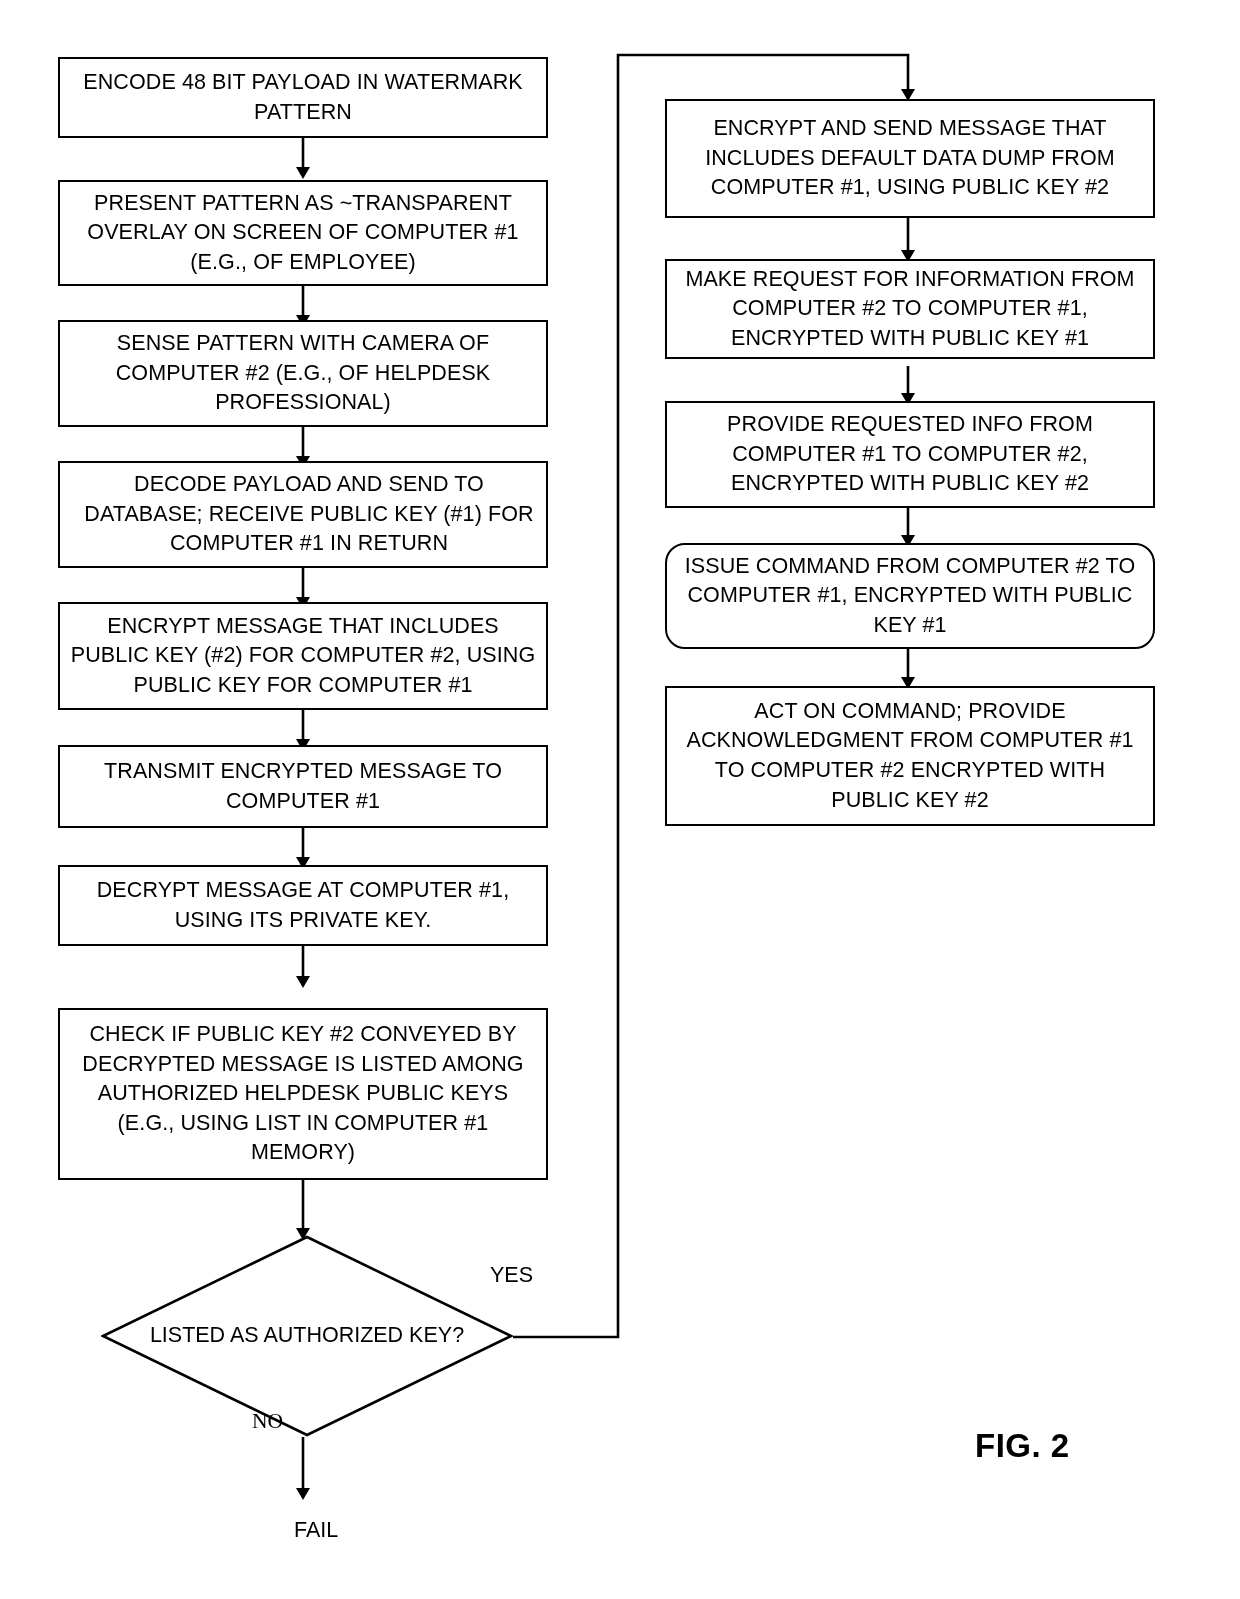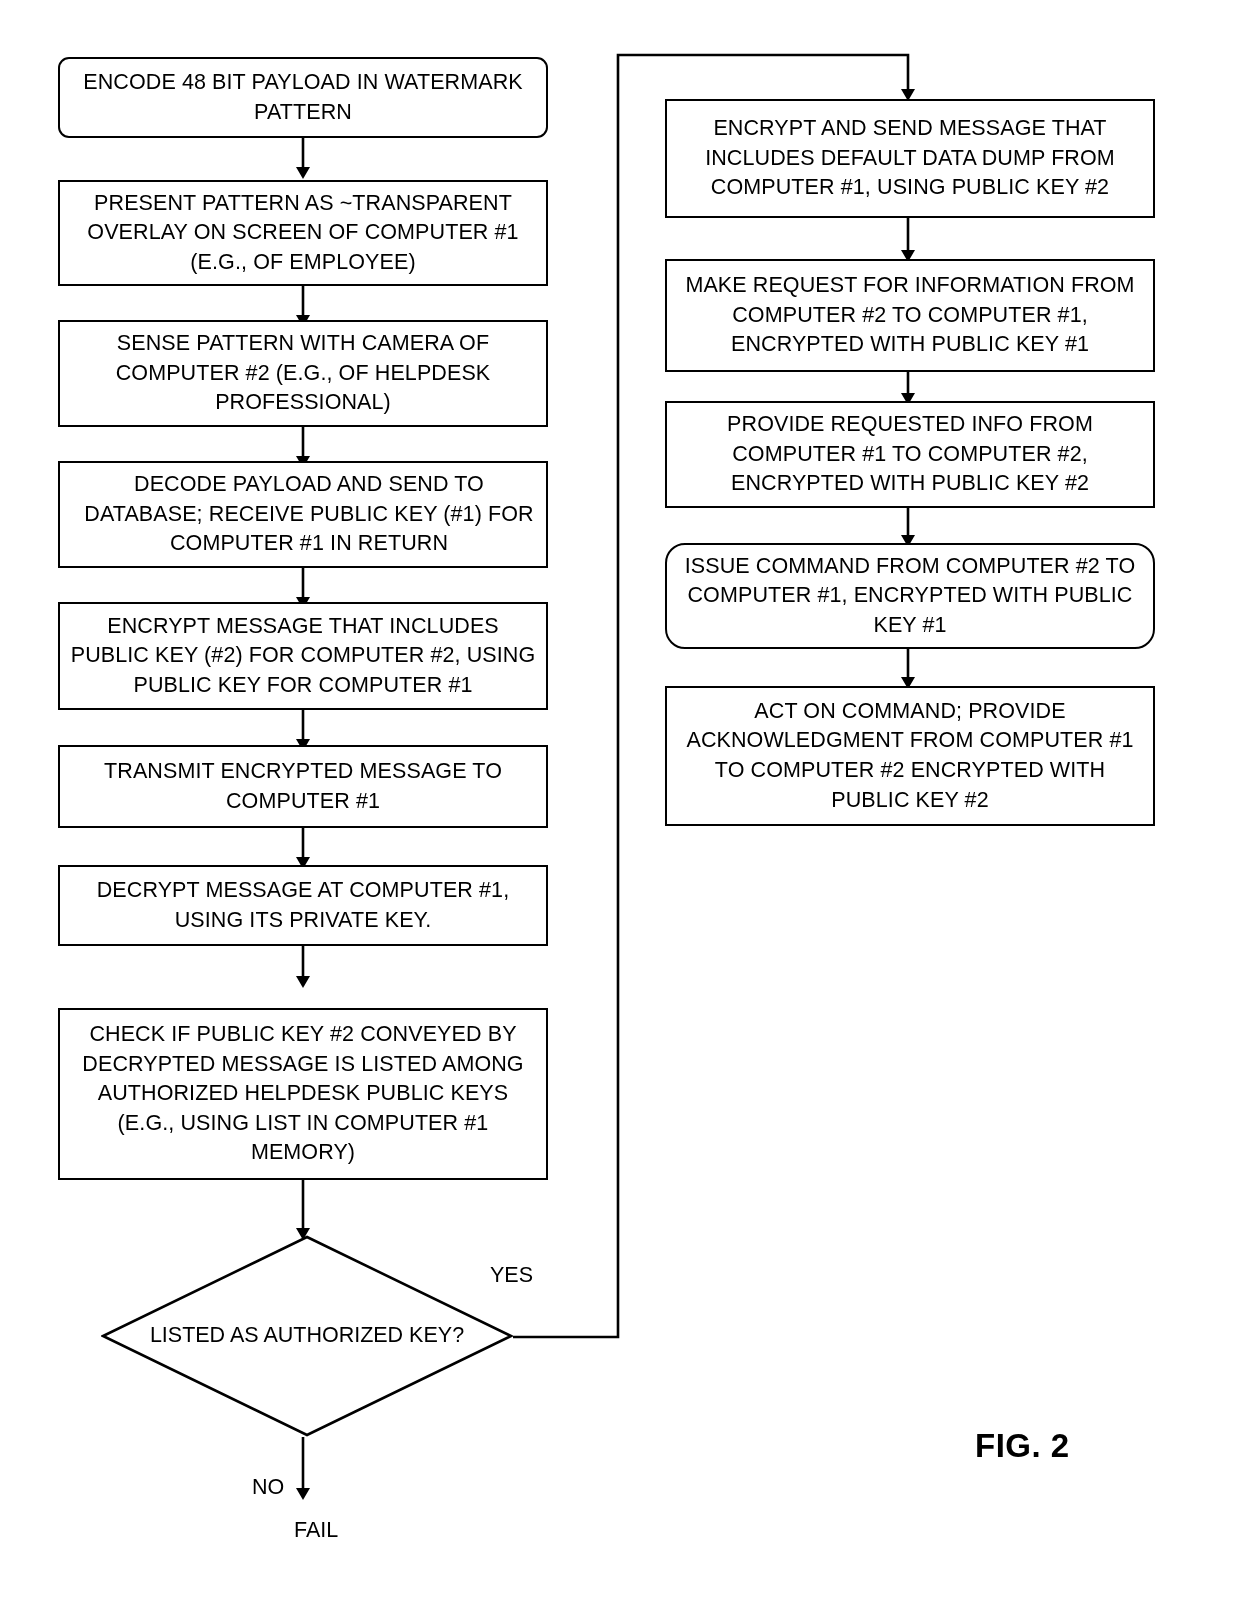--- a/index.html
+++ b/index.html
@@ -117,21 +117,21 @@
 
       <path d="M 513 1337 L 618 1337 L 618 55 L 908 55 L 908 90" marker-end="url(#arrow)"></path>
 
       <line x1="908" y1="218" x2="908" y2="251" marker-end="url(#arrow)"></line>
       <line x1="908" y1="366" x2="908" y2="394" marker-end="url(#arrow)"></line>
       <line x1="908" y1="508" x2="908" y2="536" marker-end="url(#arrow)"></line>
       <line x1="908" y1="649" x2="908" y2="678" marker-end="url(#arrow)"></line>
     </g>
   </svg>
 
-  <div class="node" style="left:58px; top:57px; width:490px; height:81px;border-radius:11px;">
+  <div class="node" style="left:58px; top:57px; width:490px; height:81px;">
     <span>ENCODE 48 BIT PAYLOAD IN WATERMARK PATTERN</span>
   </div>
 
   <div class="node" style="left:58px; top:180px; width:490px; height:106px;">
     <span>PRESENT PATTERN AS ~TRANSPARENT OVERLAY ON SCREEN OF COMPUTER #1 (E.G., OF EMPLOYEE)</span>
   </div>
 
   <div class="node" style="left:58px; top:320px; width:490px; height:107px;justify-content:center;">
     <span>SENSE PATTERN WITH CAMERA OF COMPUTER #2 (E.G., OF HELPDESK PROFESSIONAL)</span>
   </div>
@@ -158,29 +158,29 @@
 
   <div class="diamond-wrap" style="left:101px; top:1235px; width:412px; height:202px;">
     <svg width="412" height="202" viewBox="0 0 412 202">
       <polygon points="206,2 410,101 206,200 2,101" fill="#ffffff" stroke="#000000" stroke-width="2.6"></polygon>
     </svg>
     <div class="diamond-label">LISTED AS AUTHORIZED KEY?</div>
   </div>
 
   <div class="edge-label" style="left:490px; top:1263px;">YES</div>
 
-  <div class="edge-label" style="left:252px; top:1475px;">NO</div>
+  <div class="edge-label" style="left:252px; top:1409px;font-family:Liberation Serif, serif;">NO</div>
 
   <div class="terminal-text" style="left:276px; top:1518px;">FAIL</div>
 
   <div class="node" style="left:665px; top:99px; width:490px; height:119px;">
     <span>ENCRYPT AND SEND MESSAGE THAT INCLUDES DEFAULT DATA DUMP FROM COMPUTER #1, USING PUBLIC KEY #2</span>
   </div>
 
-  <div class="node" style="left:665px; top:259px; width:490px; height:113px;">
+  <div class="node" style="left:665px; top:259px; width:490px; height:100px;">
     <span>MAKE REQUEST FOR INFORMATION FROM COMPUTER #2 TO COMPUTER #1, ENCRYPTED WITH PUBLIC KEY #1</span>
   </div>
 
   <div class="node" style="left:665px; top:401px; width:490px; height:107px;">
     <span>PROVIDE REQUESTED INFO FROM COMPUTER #1 TO COMPUTER #2, ENCRYPTED WITH PUBLIC KEY #2</span>
   </div>
 
   <div class="node" style="left:665px; top:543px; width:490px; height:106px;border-radius:20px;">
     <span>ISSUE COMMAND FROM COMPUTER #2 TO COMPUTER #1, ENCRYPTED WITH PUBLIC KEY #1</span>
   </div>

